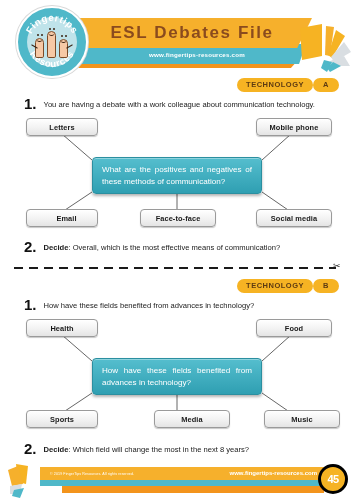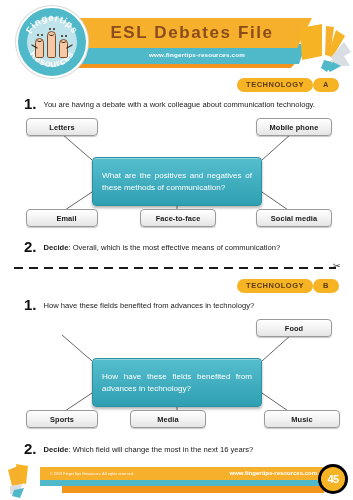--- a/index.html
+++ b/index.html
@@ -88,21 +88,21 @@
     box-sizing:border-box;
   }
   .pill span{font-size:7.4px;font-weight:bold;color:#1a1a1a;letter-spacing:.1px;}
   .center{
     position:absolute;
     background:linear-gradient(#55BECE,#2F9FB2);
     border:1px solid #2b8fa0;
     border-radius:4px;
     box-shadow:0 2px 3px rgba(0,0,0,.3), inset 0 1px 0 rgba(255,255,255,.35);
     box-sizing:border-box;
-    padding:12px 9px;
+    padding:6px 9px;
   }
   .center p{margin:0;color:#ffffff;font-size:8.1px;line-height:1.45;text-align:justify;}
   .lines{position:absolute;left:0;top:0;}
 
   
   .cut{position:absolute;left:14px;width:322px;height:2px;
        background:repeating-linear-gradient(90deg,#1a1a1a 0 9px,transparent 9px 15px);}
   .scissors{position:absolute;font-size:9px;color:#1a1a1a;line-height:1;}
 
   
@@ -248,42 +248,45 @@
     <svg class="lines" width="353" height="115">
       <g stroke="#555" stroke-width="0.9" fill="none">
         <line x1="62" y1="22" x2="92" y2="48"></line>
         <line x1="291" y1="22" x2="262" y2="48"></line>
         <line x1="92" y1="80" x2="62" y2="100"></line>
         <line x1="177" y1="80" x2="177" y2="100"></line>
         <line x1="262" y1="80" x2="291" y2="100"></line>
       </g>
     </svg>
 
+    <div class="pill" style="left:26px;top:6px;width:72px;">
+      <span>Health</span>
+    </div>
     <div class="pill" style="left:256px;top:6px;width:76px;">
       <span>Food</span>
     </div>
 
     <div class="center" style="left:92px;top:45px;width:170px;">
       <p>How have these fields benefited from advances in technology?</p>
     </div>
 
     <div class="pill" style="left:26px;top:97px;width:72px;">
       <span>Sports</span>
     </div>
-    <div class="pill" style="left:130px;top:97px;width:76px;">
+    <div class="pill" style="left:154px;top:97px;width:76px;">
       <span>Media</span>
     </div>
     <div class="pill" style="left:264px;top:97px;width:76px;">
       <span>Music</span>
     </div>
   </div>
 
   <div class="qline" style="left:24px;top:441px;width:312px;">
     <div class="qnum">2.</div>
-    <div class="qtext"><b>Decide</b><span>: Which field will change the most in the next 16 years?</span></div>
+    <div class="qtext"><b>Decide</b><span>: Which field will change the most in the next 8 years?</span></div>
   </div>
 
   <div class="footer">
     <div class="f-burst">
       <svg width="44" height="38" viewBox="0 0 44 38">
         <polygon points="8,2 20,4 18,22 10,20" fill="#F6B323"></polygon>
         <polygon points="0,8 10,4 15,22 4,24" fill="#F6B02C"></polygon>
         <polygon points="2,24 14,22 12,32 2,32" fill="#D9DEE2"></polygon>
         <polygon points="6,28 16,26 12,36 4,34" fill="#4FB8C9"></polygon>
       </svg>

